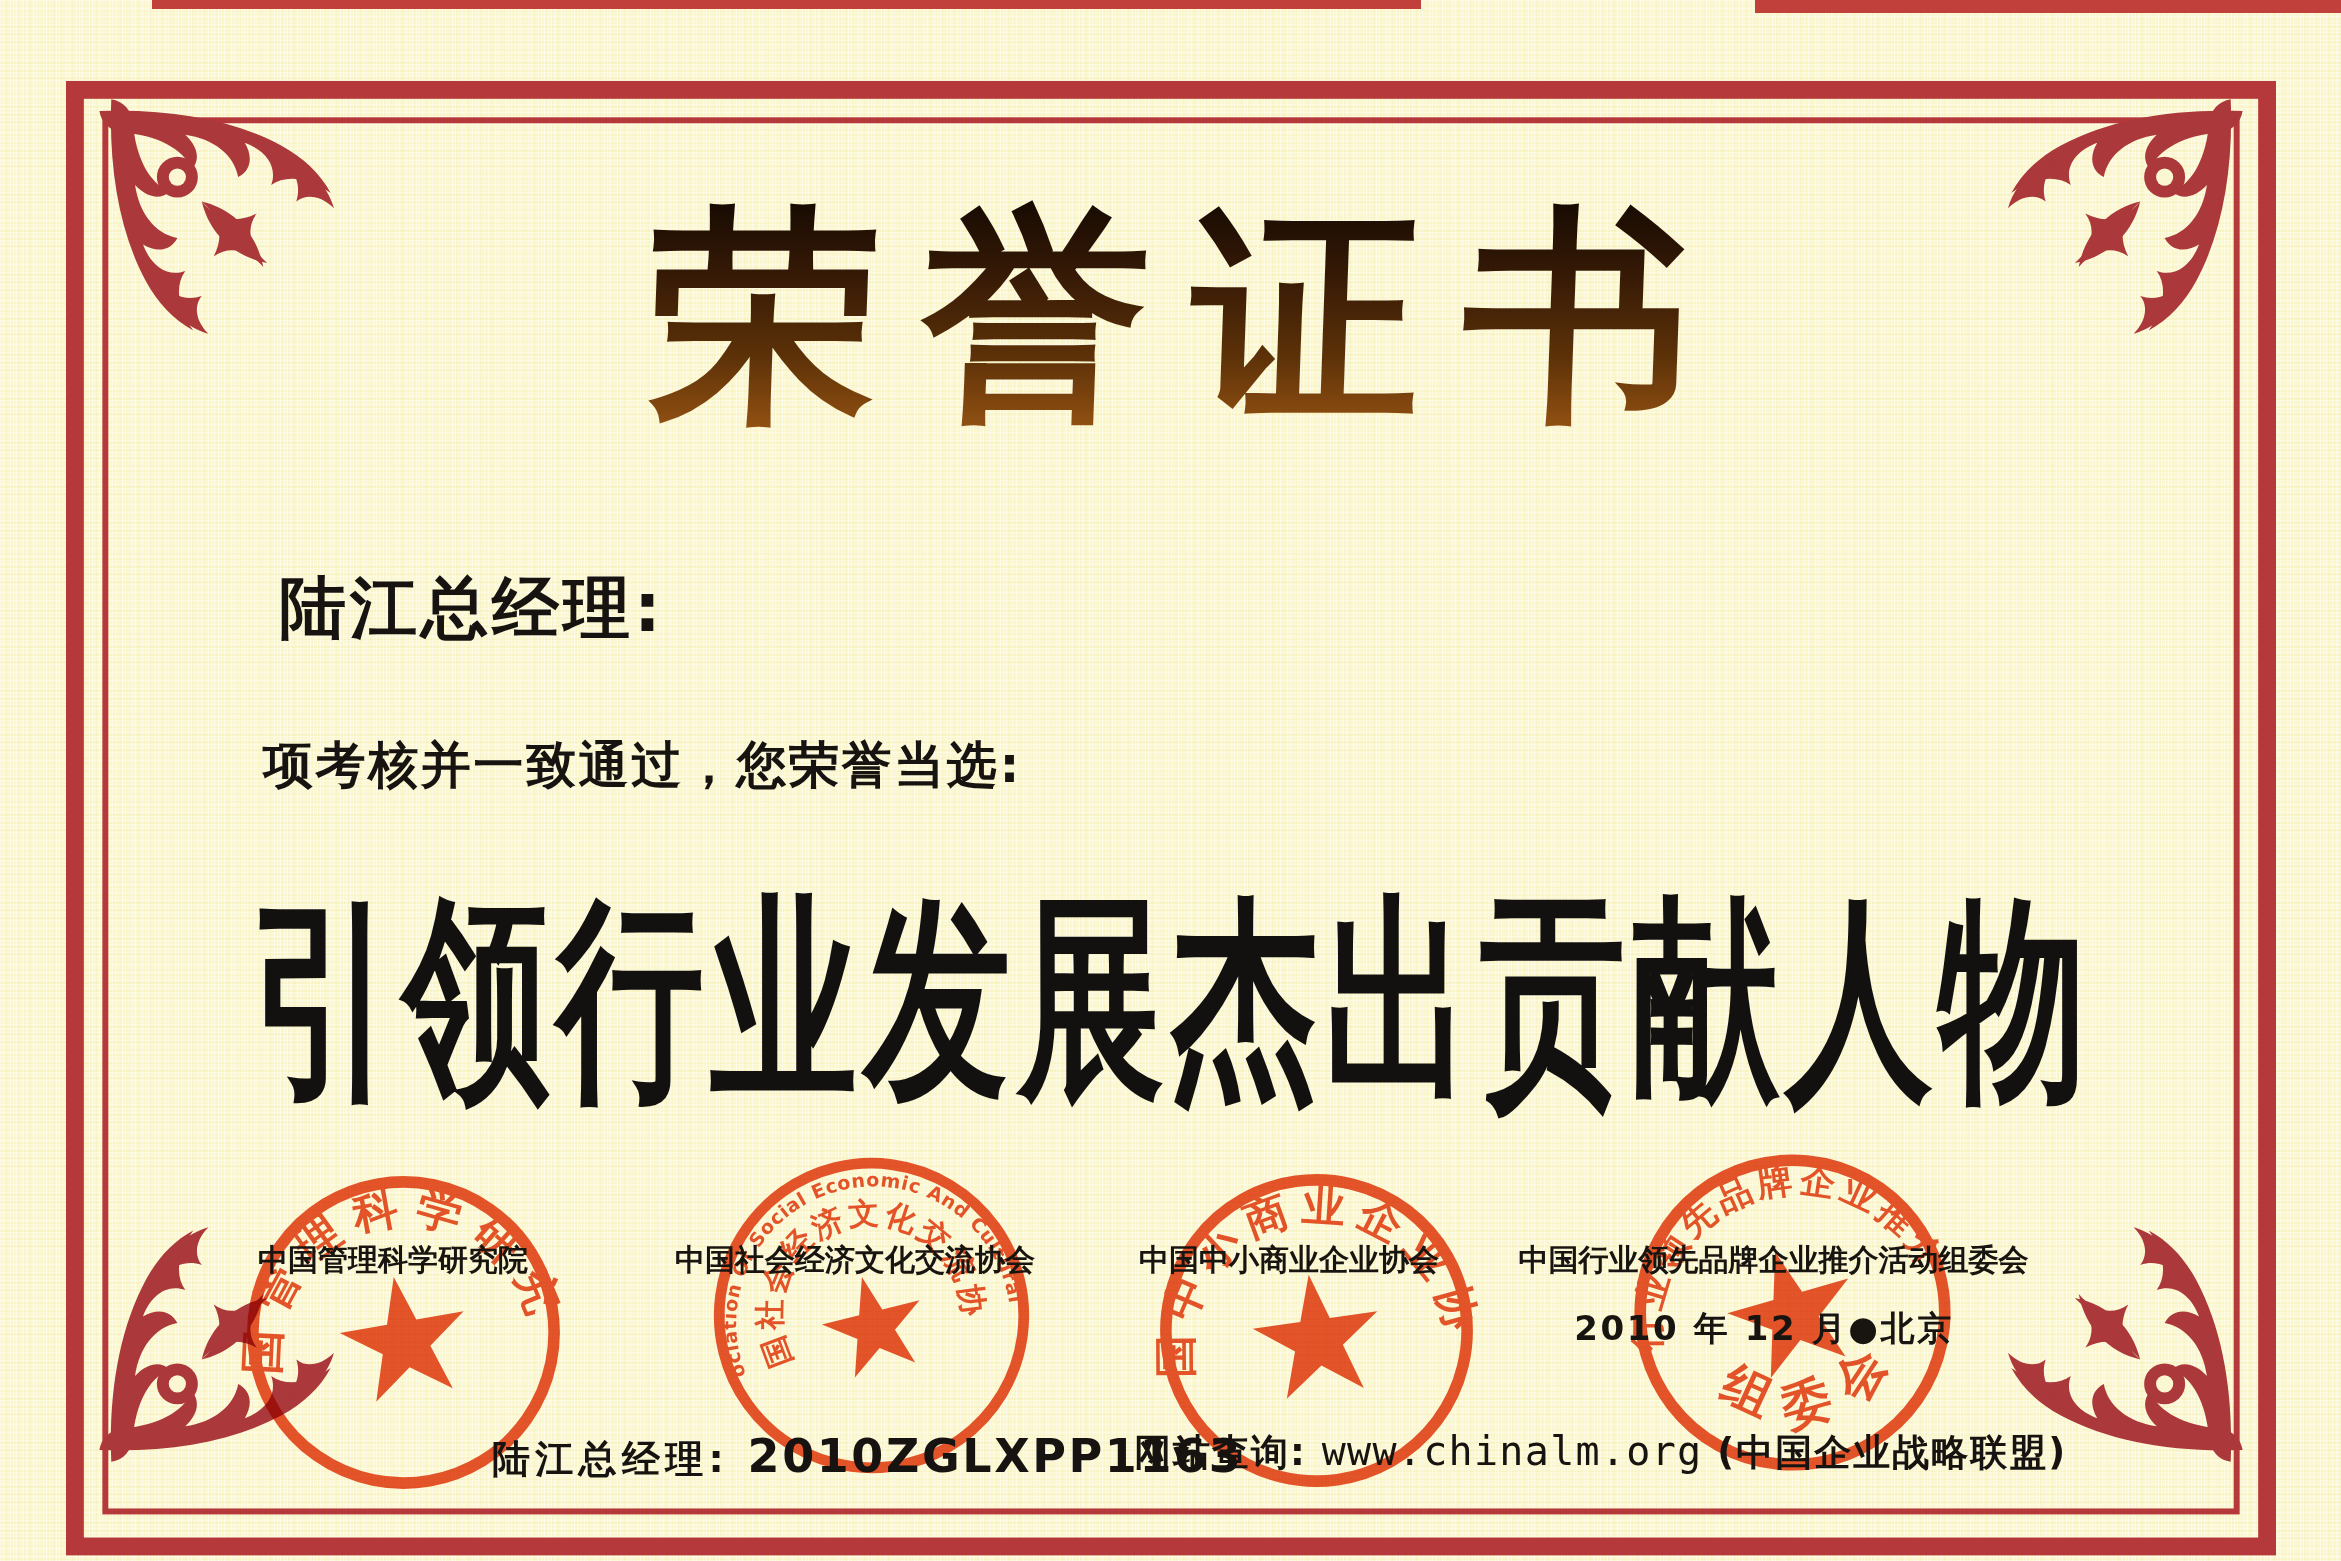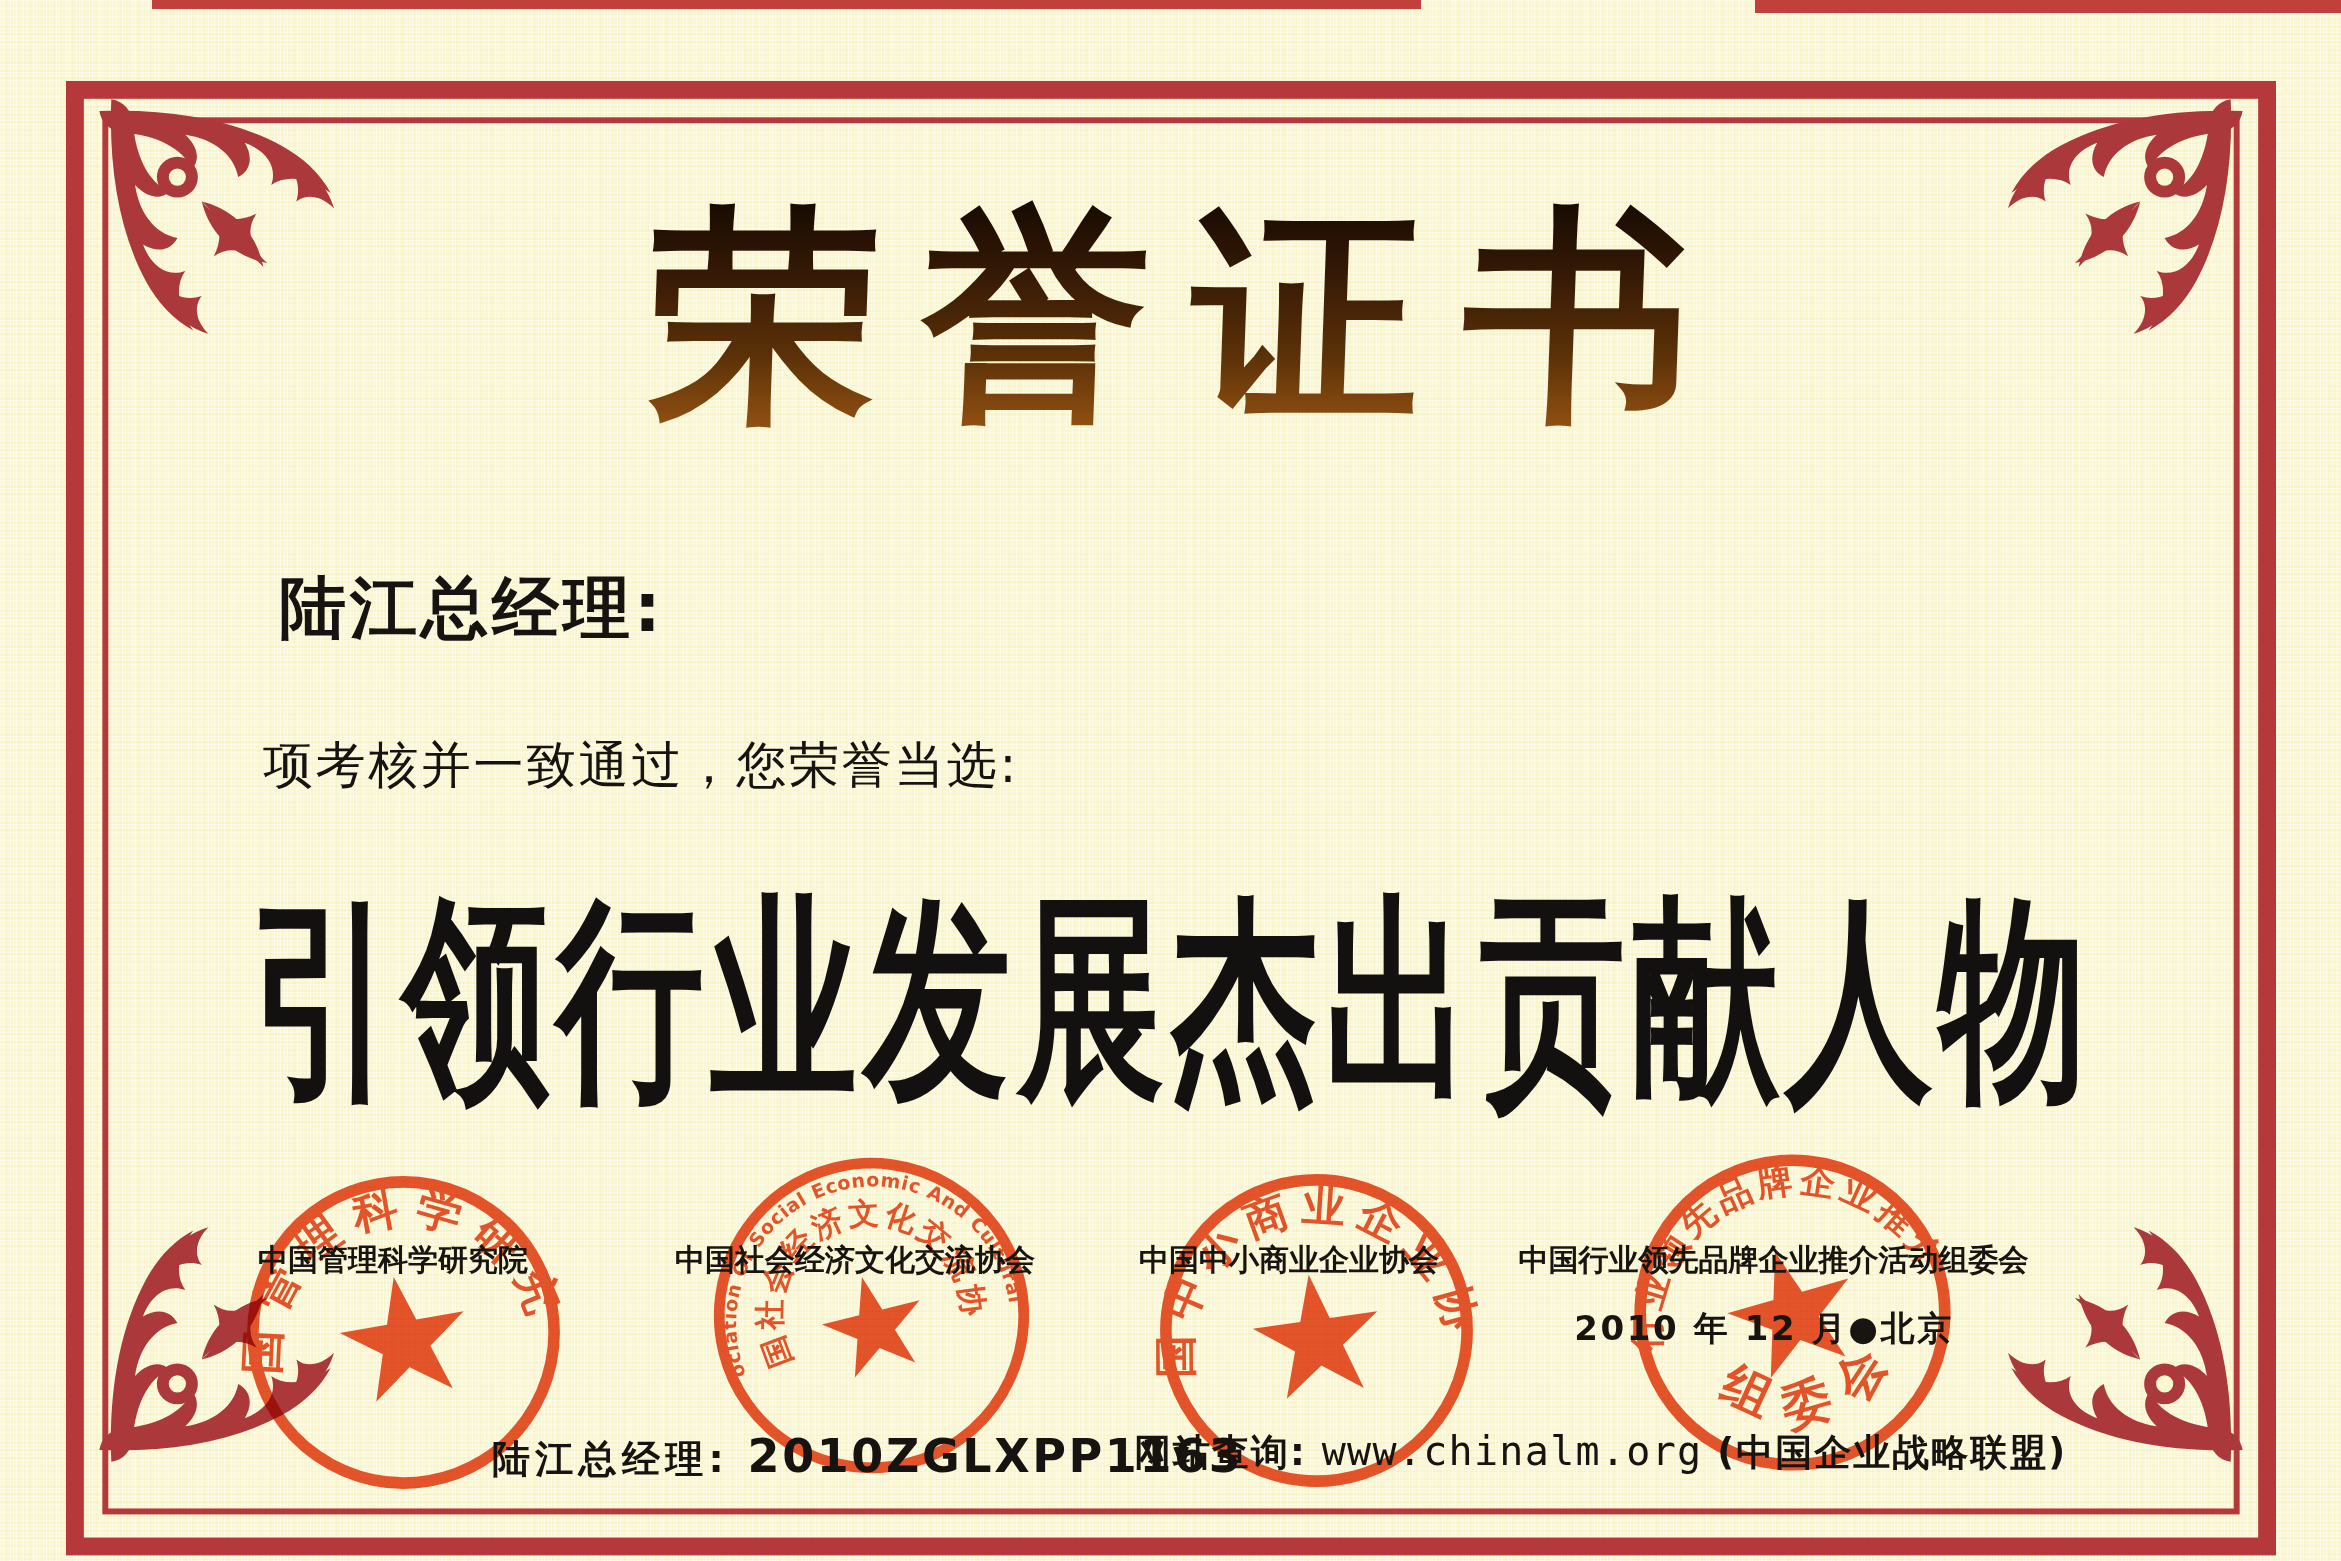--- a/index.html
+++ b/index.html
@@ -27,21 +27,21 @@
   }
   @supports (-webkit-background-clip:text){
     .title{
       background:linear-gradient(180deg,#150a02 10%,#35190660 0,#351906 35%,#5c3108 62%,#8a4c10 82%,#a2611a 95%);
       background:linear-gradient(180deg,#150a02 10%,#351906 35%,#5c3108 62%,#8a4c10 82%,#a2611a 95%);
       -webkit-background-clip:text;background-clip:text;color:transparent;
     }
   }
   .recipient{left:263px;top:563px;font-size:67px;font-weight:700;letter-spacing:4px;margin-left:16px;}
   .body-line1{left:344px;top:661px;font-size:50px;font-weight:600;letter-spacing:0.7px;}
-  .body-line2{left:263px;top:732px;font-size:50px;font-weight:400;letter-spacing:2.6px;}
+  .body-line2{left:263px;top:732px;font-size:50px;font-weight:700;letter-spacing:2.6px;}
   .award{
     left:50%;top:856px;
     font-size:147px;font-weight:800;letter-spacing:6.6px;
     transform:translateX(-50%) scaleY(1.48);
     transform-origin:center top;
     color:#131110;
   }
   .stamp{position:absolute;width:331px;height:331px;z-index:3;mix-blend-mode:multiply;}
   .stamp-1{left:238px;top:1167px;}
   .stamp-2{left:706px;top:1150px;}

